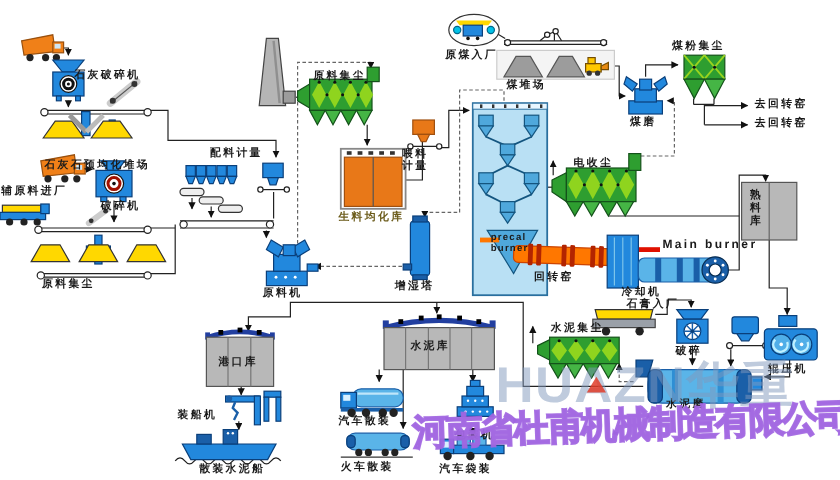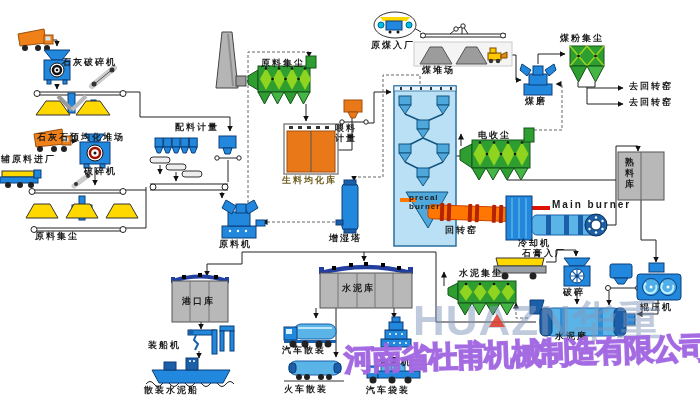--- a/index.html
+++ b/index.html
@@ -557,21 +557,21 @@
 <div class="lbl" style="left:518px;top:238px">冷却机</div>
 <div class="lbl lbl-vert" style="left:625px;top:157px">熟料库</div>
 <div class="lbl" style="left:522px;top:248px">石膏入厂</div>
 <div class="lbl" style="left:459px;top:268px">水泥集尘</div>
 <div class="lbl" style="left:563px;top:287px">破碎</div>
 <div class="lbl" style="left:640px;top:302px">辊压机</div>
 <div class="lbl" style="left:555px;top:331px">水泥磨</div>
 <div class="lbl" style="left:342px;top:283px">水泥库</div>
 <div class="lbl" style="left:182px;top:296px">港口库</div>
 <div class="lbl" style="left:148px;top:340px">装船机</div>
-<div class="lbl" style="left:144px;top:385px">散装水泥船</div>
+<div class="lbl" style="left:166px;top:385px">散装水泥船</div>
 <div class="lbl" style="left:282px;top:345px">汽车散装</div>
 <div class="lbl" style="left:284px;top:384px">火车散装</div>
 <div class="lbl" style="left:379px;top:357px">包装机</div>
 <div class="lbl" style="left:366px;top:385px">汽车袋装</div>
 
 <div class="wm-brand" style="left:413px;top:292px">HUAZN华重</div>
 <div class="wm-tri" style="left:489px;top:314px"></div>
 <div class="wm-co" style="left:344px;top:334px">河南省杜甫机械制造有限公司</div>
 
 </div>

